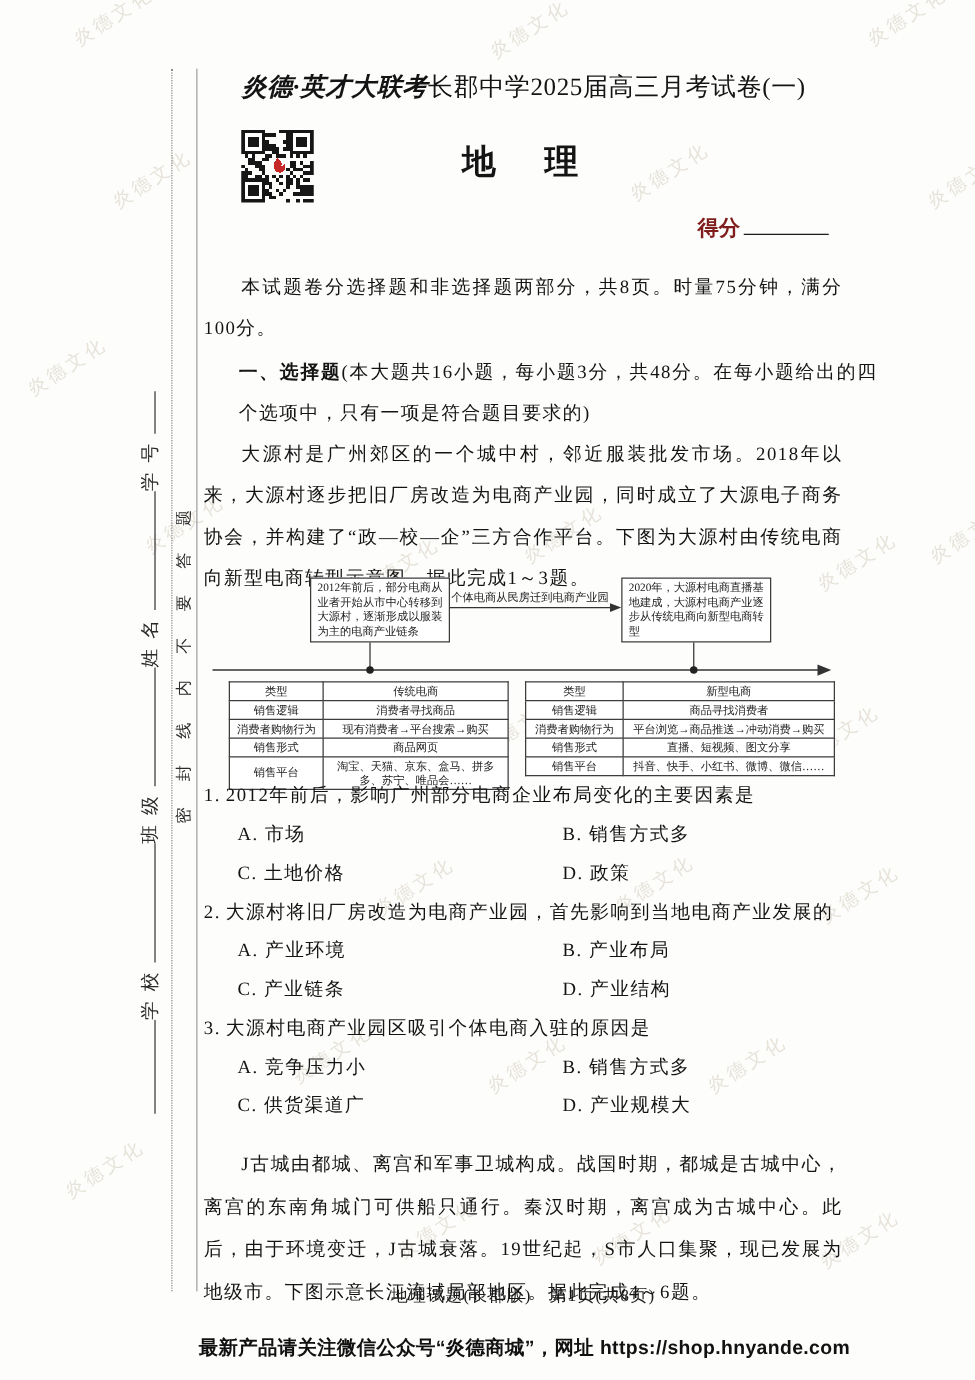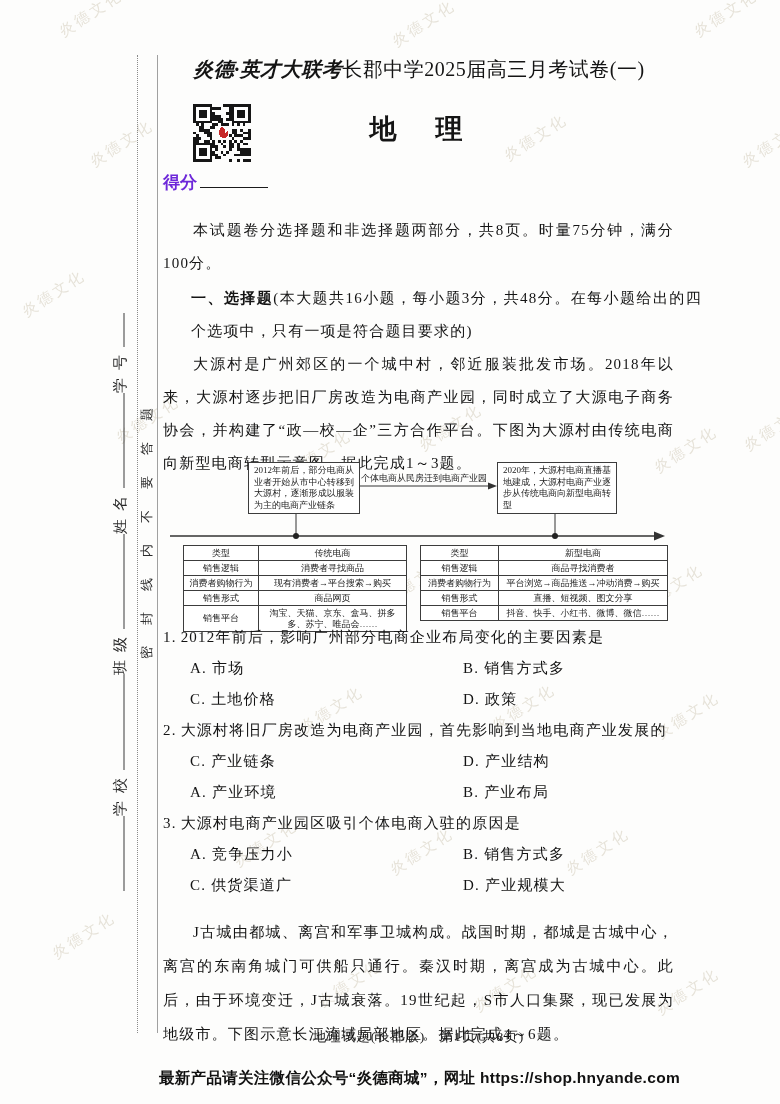--- a/index.html
+++ b/index.html
@@ -25,22 +25,22 @@
     white-space:nowrap;font-size:15px;color:#2a2a2a;
   }
   .m-fields .lbl{letter-spacing:8px;}
   .m-fields .u{display:inline-block;border-bottom:1px solid #3a3a3a;height:1em;vertical-align:baseline;}
   
   .title{position:absolute;left:163px;top:56px;width:512px;text-align:center;font-size:20px;white-space:nowrap;}
   .title .brand{font-weight:700;font-style:italic;letter-spacing:.5px;}
   .title .rest{font-weight:500;letter-spacing:.5px;}
   .qr-wrap{position:absolute;left:193px;top:104px;width:58px;height:58px;}
   .subject{position:absolute;left:163px;top:111px;width:512px;text-align:center;font-size:27px;font-weight:700;letter-spacing:6px;}
-  .score-row{position:absolute;left:163px;top:170px;width:500px;text-align:left;
-    font-family:Liberation Mono, monospace;font-size:17px;font-weight:700;color:#6d28d9;}
+  .score-row{position:absolute;left:163px;top:170px;width:500px;text-align:right;
+    font-family:Liberation Mono, monospace;font-size:17px;font-weight:700;color:#7f1d1d;}
   .score-line{display:inline-block;width:68px;border-bottom:1.6px solid #1b1b1b;height:1em;margin-left:3px;}
   
   .para{position:absolute;left:163px;width:511px;font-size:15px;line-height:33px;
     text-align:justify;letter-spacing:1.2px;}
   .indent{text-indent:2em;}
   .sec-bold{font-weight:700;}
   
   .diagram{position:absolute;left:163px;top:450px;width:512px;height:183px;font-family:"Liberation Serif","DejaVu Serif",serif;}
   .diagram svg{position:absolute;left:0;top:0;}
   .dbox{position:absolute;border:1px solid #3c3c3c;background:#fff;font-size:9px;line-height:11.5px;
@@ -51,21 +51,21 @@
   .dtable{position:absolute;border-collapse:collapse;table-layout:fixed;background:#fff;}
   .dtable td{border:1px solid #3c3c3c;font-size:9px;line-height:11px;padding:1.5px 2px;
     text-align:center;vertical-align:middle;color:#222;}
   .dtable td.long{text-align:center;}
   .t-left{left:20px;top:95px;width:224px;}
   .t-right{left:257px;top:95px;width:248px;}
   
   .questions{position:absolute;left:163px;top:622px;width:511px;font-size:15px;letter-spacing:1.2px;}
   .q-line{height:31px;line-height:31px;white-space:nowrap;}
   .q-num{margin-right:4px;}
-  .opt-row{display:flex;height:31px;line-height:31px;gap:13px;}
+  .opt-row{display:flex;height:31px;line-height:31px;}
   .opt-a{margin-left:27px;width:260px;}
   .opt-b{flex:1;}
   .opt .k{margin-right:5px;}
   
   .footer{position:absolute;left:163px;top:1028px;width:511px;text-align:center;font-size:13.5px;letter-spacing:1px;color:#1c1c1c;}
   .promo{position:absolute;left:159px;top:1068px;font-family:"Liberation Sans","DejaVu Sans",sans-serif;
     font-size:15.5px;font-weight:700;color:#111;letter-spacing:.3px;}
 </style>
 </head>
 <body>
@@ -333,27 +333,27 @@
       <div class="opt-row">
         <span class="opt opt-a"><span class="k">A.</span><span>市场</span></span>
         <span class="opt opt-b"><span class="k">B.</span><span>销售方式多</span></span>
       </div>
       <div class="opt-row">
         <span class="opt opt-a"><span class="k">C.</span><span>土地价格</span></span>
         <span class="opt opt-b"><span class="k">D.</span><span>政策</span></span>
       </div>
       <div class="q-line"><span class="q-num">2.</span><span>大源村将旧厂房改造为电商产业园，首先影响到当地电商产业发展的</span></div>
       <div class="opt-row">
+        <span class="opt opt-a"><span class="k">A.</span><span>产业环境</span></span>
+        <span class="opt opt-b"><span class="k">B.</span><span>产业布局</span></span>
+      </div>
+      <div class="opt-row">
         <span class="opt opt-a"><span class="k">C.</span><span>产业链条</span></span>
         <span class="opt opt-b"><span class="k">D.</span><span>产业结构</span></span>
       </div>
-      <div class="opt-row">
-        <span class="opt opt-a"><span class="k">A.</span><span>产业环境</span></span>
-        <span class="opt opt-b"><span class="k">B.</span><span>产业布局</span></span>
-      </div>
       <div class="q-line"><span class="q-num">3.</span><span>大源村电商产业园区吸引个体电商入驻的原因是</span></div>
       <div class="opt-row">
         <span class="opt opt-a"><span class="k">A.</span><span>竞争压力小</span></span>
         <span class="opt opt-b"><span class="k">B.</span><span>销售方式多</span></span>
       </div>
       <div class="opt-row">
         <span class="opt opt-a"><span class="k">C.</span><span>供货渠道广</span></span>
         <span class="opt opt-b"><span class="k">D.</span><span>产业规模大</span></span>
       </div>
     </div>

